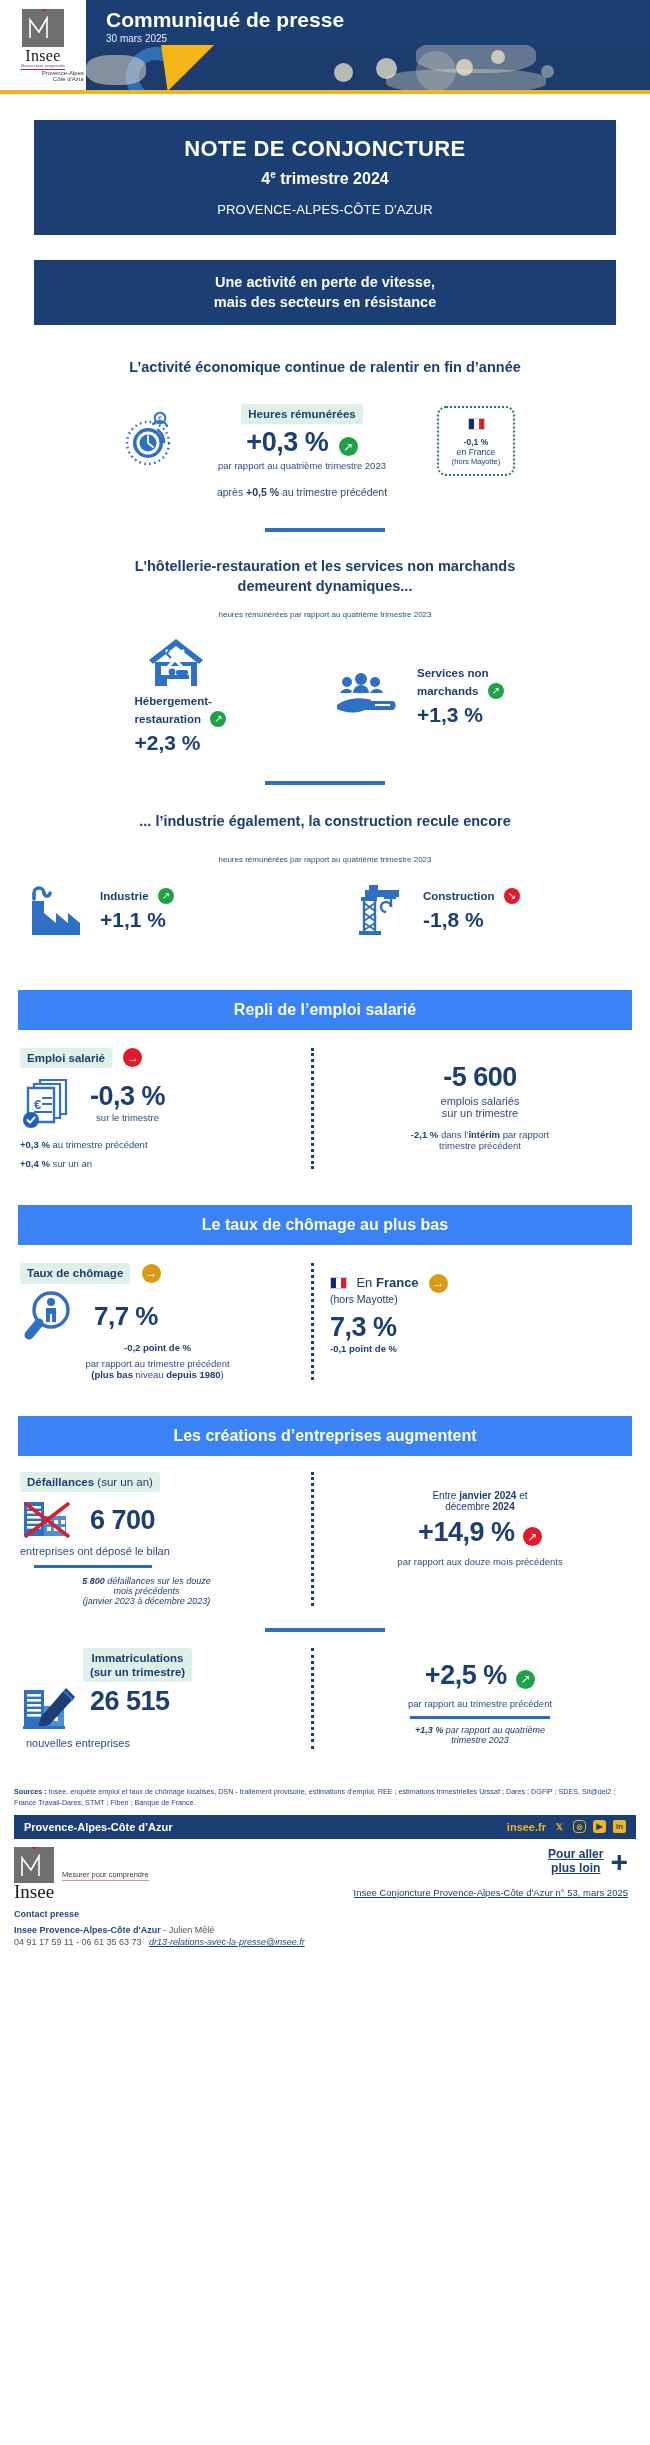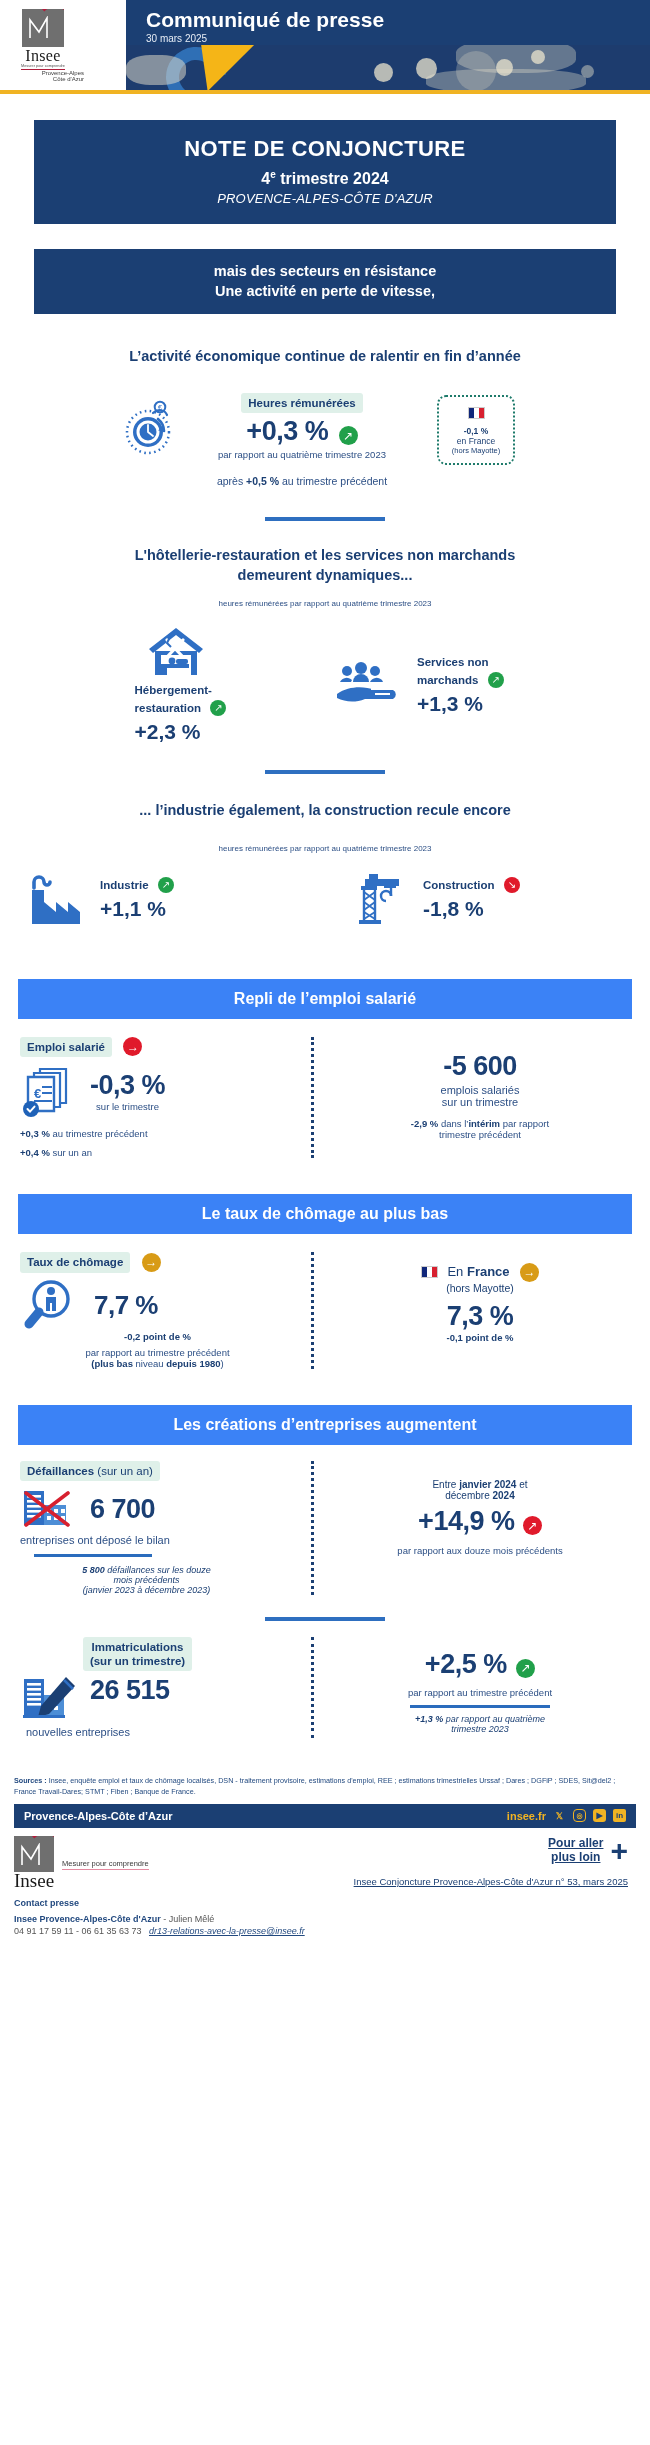--- a/index.html
+++ b/index.html
@@ -26,21 +26,21 @@
     border: 3px solid #b01e3c; border-radius: 50%;
     border-left-color: transparent; border-bottom-color: transparent;
   }
   .logo-mark .zig {
     position: absolute; left: 7px; top: 7px; width: 26px; height: 24px;
   }
   .logo-word { font-size: 16px; letter-spacing: .3px; color: #1a1a1a; line-height: 1; margin-top: 1px; font-family: "Liberation Serif", serif;}
   .logo-tag { font-size: 3.8px; color: #555; border-bottom: 1px solid #b01e3c; padding-bottom: .5px;}
   .logo-region { font-size: 6px; color: #3a3a3a; text-align: right; line-height: 1.15; width:100%; padding-right:2px;}
 
-  .header-right { flex: 1; position: relative; background: #1b3f73; margin-left: 40px; }
+  .header-right { flex: 1; position: relative; background: #1b3f73; }
   .header-title-band { padding: 8px 0 4px 20px; }
   .header-title { color: #fff; font-size: 21px; font-weight: bold; line-height: 1.1; }
   .header-date { color: #e6ecf5; font-size: 10px; margin-top: 2px; }
   .header-img {
     position: absolute; left: 0; right: 0; bottom: 0; height: 45px;
     overflow: hidden; background: #1d3c6e;
   }
   .header-img .blue-ring {
     position: absolute; left: 40px; top: 2px; width: 60px; height: 60px;
     border-radius: 50%; border: 13px solid #2f6fb5; border-right-color: transparent; transform: rotate(40deg);
@@ -58,21 +58,21 @@
   .yellow-rule { height: 4px; background: #f0b323; }
 
   
   .banner {
     background: #1b3f73; color: #fff; text-align: center;
     margin: 0 34px; padding: 14px 10px;
   }
   .banner.title-banner { margin-top: 26px; padding: 16px 10px 18px; }
   .b-line1 { font-size: 22px; font-weight: bold; letter-spacing: .4px; }
   .b-line2 { font-size: 16px; font-weight: bold; margin-top: 7px; }
-  .b-line3 { font-size: 13px; margin-top: 3px; letter-spacing: .2px; font-weight: 300; font-style: italic;}
+  .b-line3 { font-size: 13px; margin-top: 14px; letter-spacing: .2px; font-weight: 300;}
   .banner.subtitle-banner { margin-top: 25px; padding: 13px 10px; }
   .sb-line { font-size: 14.5px; font-weight: bold; line-height: 1.35; }
 
   .section-banner {
     background: #3b82f6; color:#fff; text-align:center; margin: 0 18px;
     padding: 11px 8px; font-size: 16px; font-weight: bold;
   }
 
   
   h2.sec-head {
@@ -199,22 +199,22 @@
 
   <div class="banner title-banner">
     <div class="b-line1">NOTE DE CONJONCTURE</div>
     <div class="b-line2">
       <span>4</span><sup style="font-size:10px">e</sup><span> trimestre 2024</span>
     </div>
     <div class="b-line3">PROVENCE-ALPES-CÔTE D'AZUR</div>
   </div>
 
   <div class="banner subtitle-banner">
+    <div class="sb-line">Une activité en perte de vitesse,</div>
     <div class="sb-line">mais des secteurs en résistance</div>
-    <div class="sb-line">Une activité en perte de vitesse,</div>
   </div>
 
   <div style="margin-top:32px">
     <h2 class="sec-head">L’activité économique continue de ralentir en fin d’année</h2>
 
     <div class="kpi-row" style="margin-top:26px;">
 
       <div style="width:72px;display:flex;justify-content:center;padding-top:6px;">
         <svg width="62" height="58" viewBox="0 0 62 58">
           <circle cx="28" cy="33" r="21" fill="none" stroke="#2f6fc4" stroke-width="2.5" stroke-dasharray="1.6 3.4"></circle>
@@ -404,21 +404,21 @@
         </div>
       </div>
 
       <div class="dotted-div"></div>
 
       <div style="flex:1;text-align:center;padding-top:14px">
         <div class="big">-5 600</div>
         <div class="sub" style="font-size:11px;margin-top:2px">emplois salariés</div>
         <div class="sub" style="font-size:11px">sur un trimestre</div>
         <div style="margin-top:10px;font-size:9.5px;color:#2c4f85">
-          <b style="color:#1b3f73">-2,9 %</b><span> dans l’</span><b style="color:#1b3f73">intérim</b><span> par rapport</span>
+          <b style="color:#1b3f73">-2,1 %</b><span> dans l’</span><b style="color:#1b3f73">intérim</b><span> par rapport</span>
         </div>
         <div style="font-size:9.5px;color:#2c4f85">trimestre précédent</div>
       </div>
     </div>
   </div>
 
   <div style="margin-top:36px">
     <div class="section-banner">Le taux de chômage au plus bas</div>
 
     <div style="display:flex;margin:18px 20px 0;">
@@ -443,21 +443,21 @@
         </div>
         <div class="sub-b" style="text-align:center;margin-top:-4px">-0,2 point de %</div>
         <div class="sub" style="text-align:center;margin-top:5px">par rapport au trimestre précédent</div>
         <div class="sub" style="text-align:center">
           <b style="color:#1b3f73">(plus bas</b><span> niveau </span><b style="color:#1b3f73">depuis 1980</b><span>)</span>
         </div>
       </div>
 
       <div class="dotted-div"></div>
 
-      <div style="flex:1;text-align:center;padding-top:10px">
+      <div style="flex:1;padding-top:10px">
         <div style="white-space:nowrap">
           <span class="flag" style="vertical-align:middle">
               <i class="f1"></i>
               <i class="f2"></i>
               <i class="f3"></i>
             </span>
           <span style="font-size:13px;color:#1b3f73;margin-left:5px">En </span><b style="font-size:13px;color:#1b3f73">France</b>
           <span class="arrow amber" style="margin-left:6px">→</span>
         </div>
         <div style="font-size:10.5px;color:#1b3f73">(hors Mayotte)</div>

